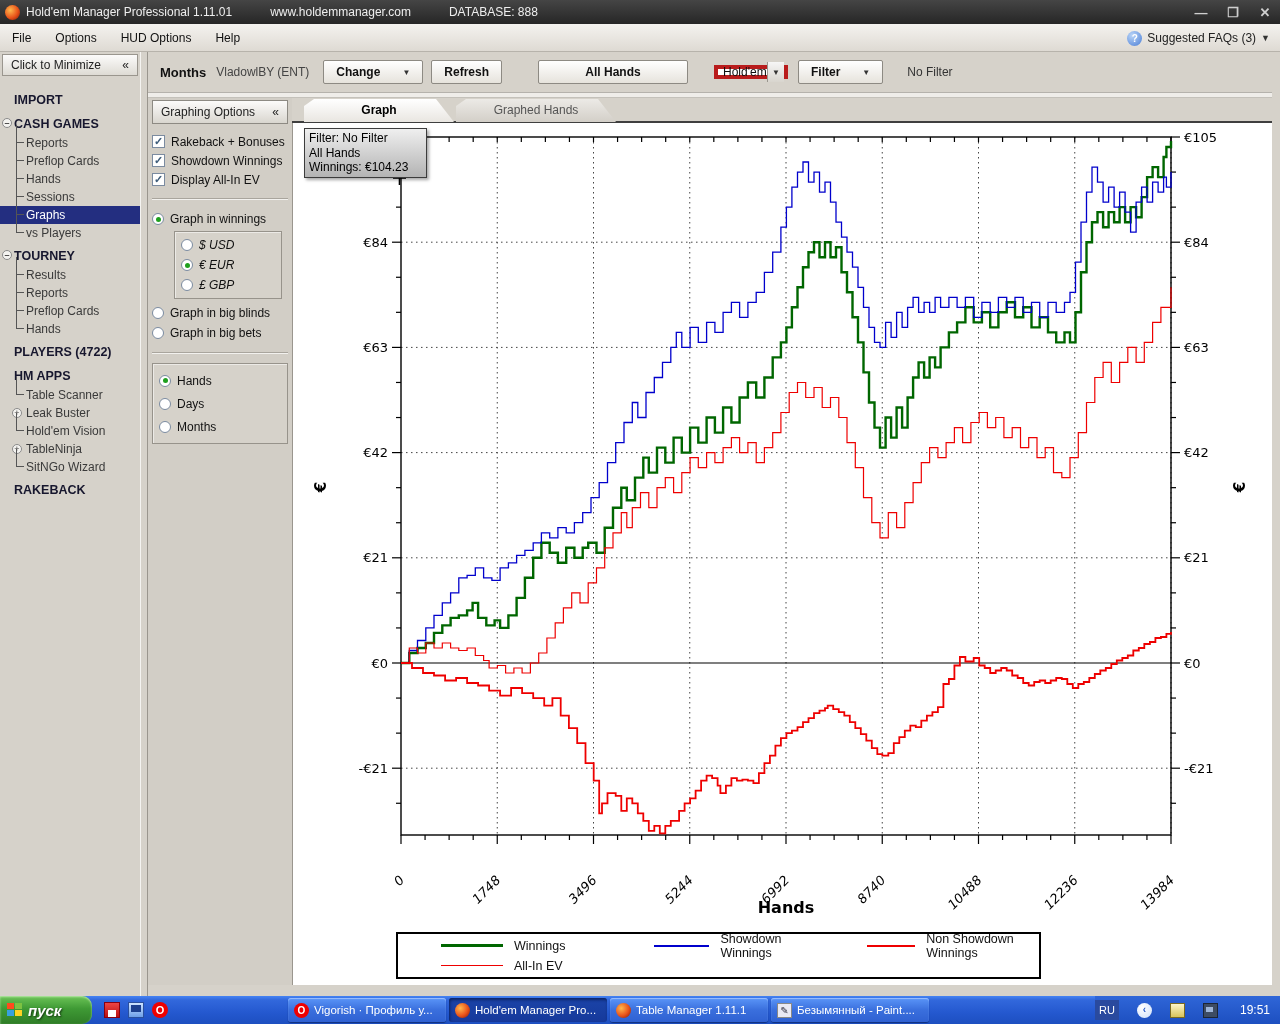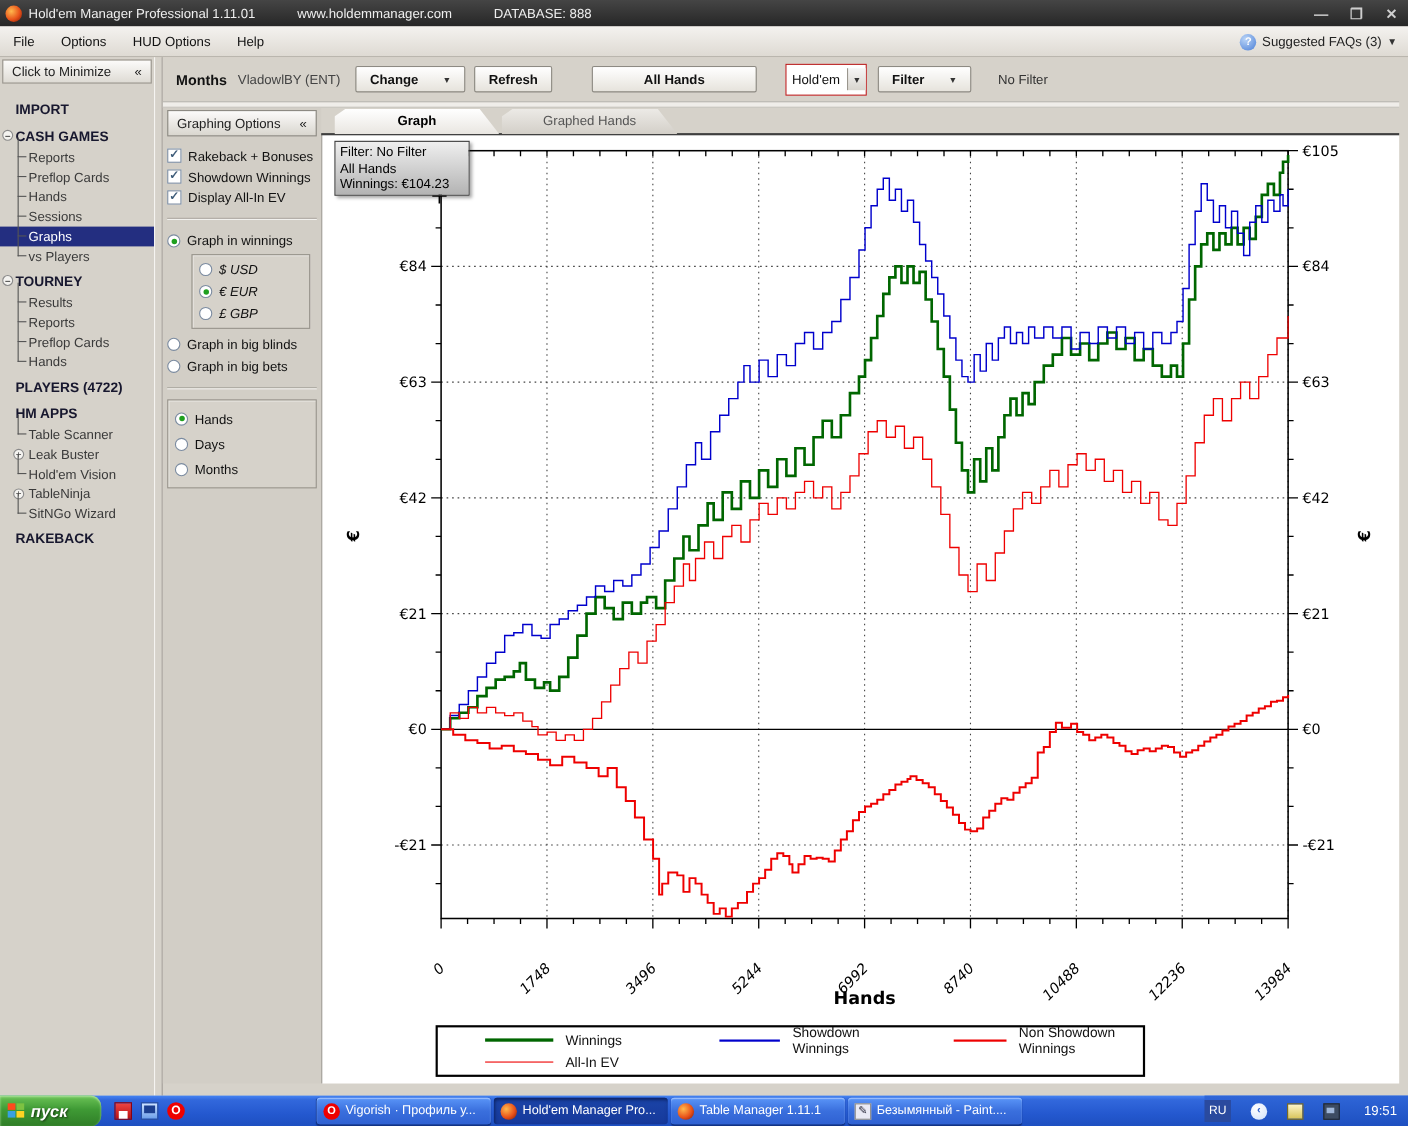--- a/index.html
+++ b/index.html
@@ -44,21 +44,21 @@
 
   
   .main-bg { position:absolute; left:148px; top:52px; width:1132px; height:944px; background:#d6d2ca; }
   .player-bar { position:absolute; left:148px; top:52px; width:1124px; height:40px; display:flex; align-items:center; background:#d6d2ca; }
   .player-label { font-weight:bold; font-size:13px; color:#111; margin-left:12px; }
   .player-name { color:#444; margin-left:10px; margin-right:14px; }
   .btn { background:linear-gradient(#ffffff,#e6e3dc); border:1px solid #8d8a83; border-radius:2px;
     padding:4px 12px; font-weight:bold; color:#111; margin-right:8px; display:flex; align-items:center; gap:22px; }
   .btn .caret { font-size:8px; }
   .btn.wide { width:150px; justify-content:center; margin-left:28px; }
-  .select-box { background:#fff; border:1px solid #b91c1c; width:74px; height:29px; margin:0 10px 0 18px;
+  .select-box { background:#fff; border:4px solid #b91c1c; width:74px; height:14px; margin:0 10px 0 18px;
     display:flex; align-items:center; justify-content:space-between; padding-left:5px; color:#111; }
   .select-arrow { width:17px; height:20px; background:linear-gradient(#f6f6f6,#d8d5ce); border-left:1px solid #9a968e;
     font-size:8px; display:flex; align-items:center; justify-content:center; color:#333; }
   .no-filter { color:#333; margin-left:16px; }
   .top-strip { position:absolute; left:148px; top:92px; width:1124px; height:6px; background:#efede9;
     border-top:1px solid #b5b2ac; border-bottom:1px solid #c4c1ba; }
 
   
   .opts { position:absolute; left:148px; top:98px; width:144px; height:887px; background:#d2cec6; padding:2px 4px; }
   .opts-header { height:24px; background:linear-gradient(#fcfbfa,#d9d6cf); border:1px solid #8d8a83;

